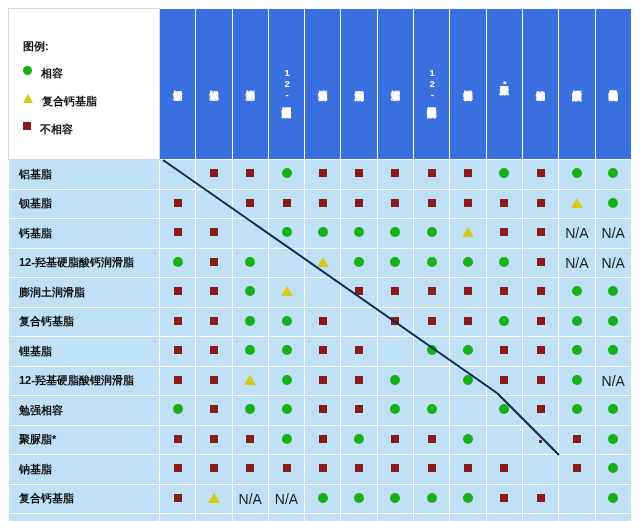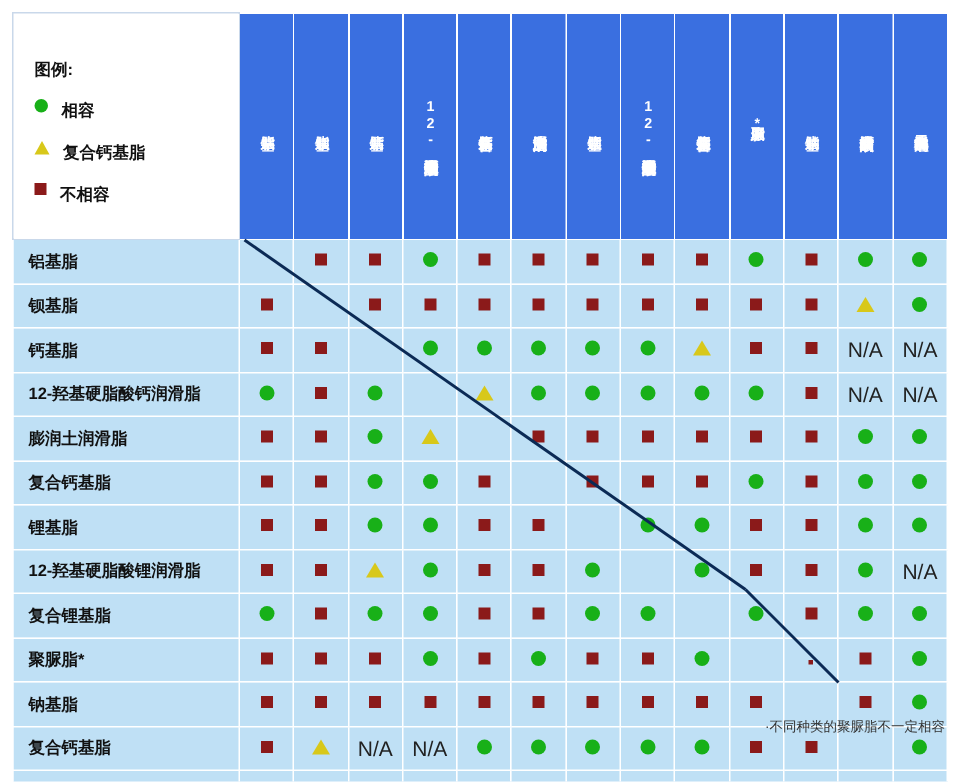--- a/index.html
+++ b/index.html
@@ -260,21 +260,21 @@
           <td class="cell"><span class="m-red"></span></td>
           <td class="cell"><span class="m-green"></span></td>
           <td class="cell"><span class="m-none"></span></td>
           <td class="cell"><span class="m-green"></span></td>
           <td class="cell"><span class="m-red"></span></td>
           <td class="cell"><span class="m-red"></span></td>
           <td class="cell"><span class="m-green"></span></td>
           <td class="cell na">N/A</td>
         </tr>
         <tr>
-          <td class="rowhead">复合锂基脂</td>
+          <td class="rowhead">勉强相容</td>
           <td class="cell"><span class="m-green"></span></td>
           <td class="cell"><span class="m-red"></span></td>
           <td class="cell"><span class="m-green"></span></td>
           <td class="cell"><span class="m-green"></span></td>
           <td class="cell"><span class="m-red"></span></td>
           <td class="cell"><span class="m-red"></span></td>
           <td class="cell"><span class="m-green"></span></td>
           <td class="cell"><span class="m-green"></span></td>
           <td class="cell"><span class="m-none"></span></td>
           <td class="cell"><span class="m-green"></span></td>
@@ -347,14 +347,13 @@
           <td class="cell"><span class="m-none"></span></td>
         </tr>
       </tbody>
   </table>
 
   <svg id="diag">
     <line x1="163" y1="160" x2="497" y2="393" stroke="#0b2a55" stroke-width="2"></line>
     <line x1="497" y1="393" x2="559" y2="455" stroke="#0b2a55" stroke-width="2"></line>
   </svg>
 
-  <div id="footnote">·不同种类的聚脲脂不一定相容</div>
 </div>
 
 </body></html>

